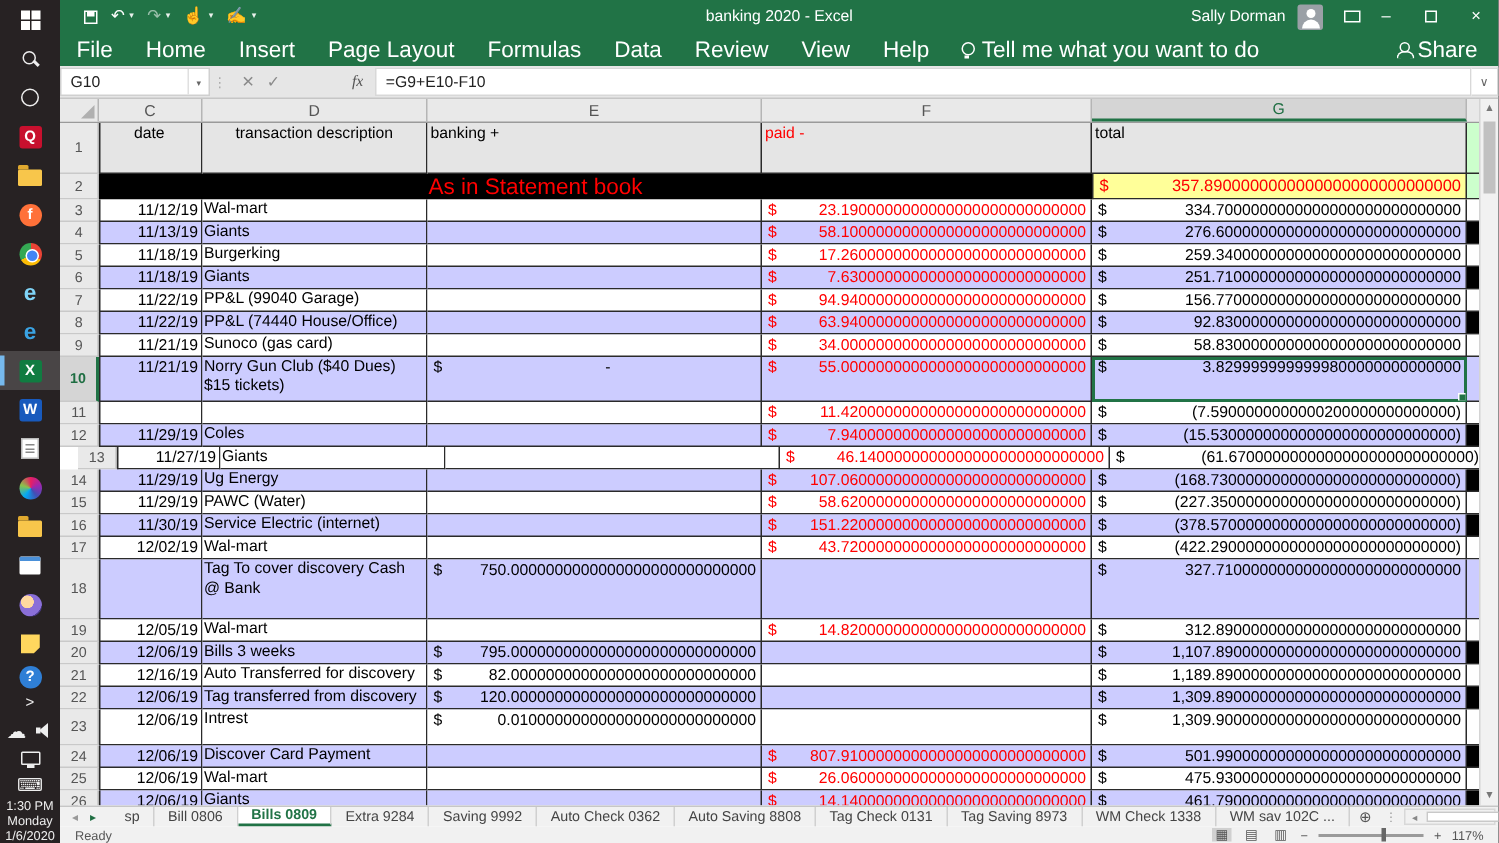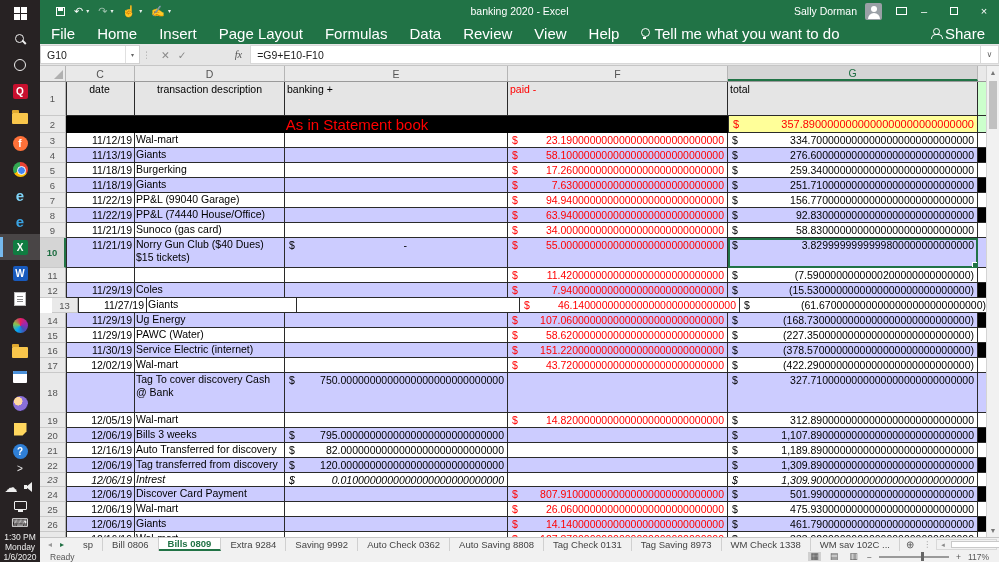--- a/index.html
+++ b/index.html
@@ -642,21 +642,21 @@
               <span class="cur">$</span>
               <span class="val">120.0000000000000000000000000000</span>
             </div>
             <div class="cell camt cpaid red shade"></div>
             <div class="cell camt ctot shade">
               <span class="cur">$</span>
               <span class="val">1,309.8900000000000000000000000000</span>
             </div>
             <div class="sliver" style="background: rgb(0, 0, 0);"></div>
           </div>
-          <div class="grow" style="height: 14px; font-style: italic;">
+          <div class="grow" style="height: 24px;">
             <div class="rh">23</div>
             <div class="cell cdate">12/06/19</div>
             <div class="cell cdesc">Intrest</div>
             <div class="cell camt cdep">
               <span class="cur">$</span>
               <span class="val">0.0100000000000000000000000000</span>
             </div>
             <div class="cell camt cpaid red"></div>
             <div class="cell camt ctot">
               <span class="cur">$</span>

